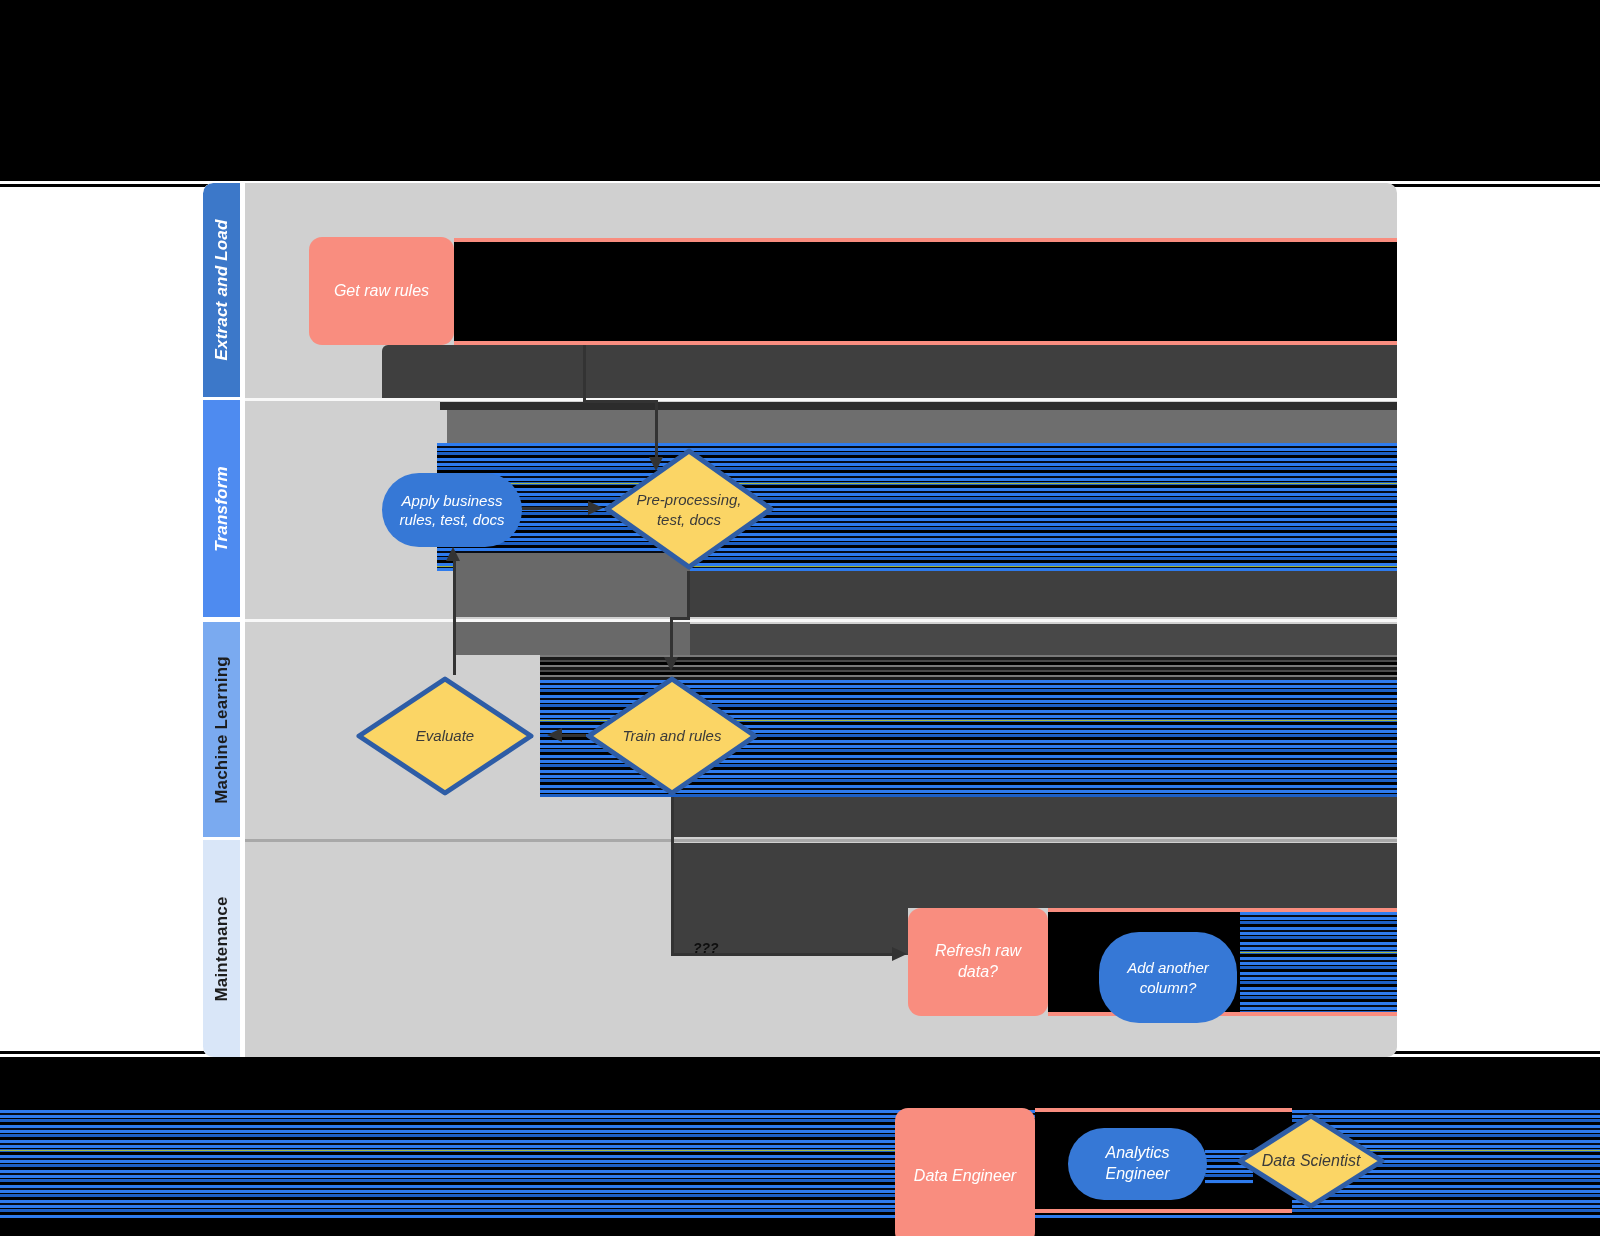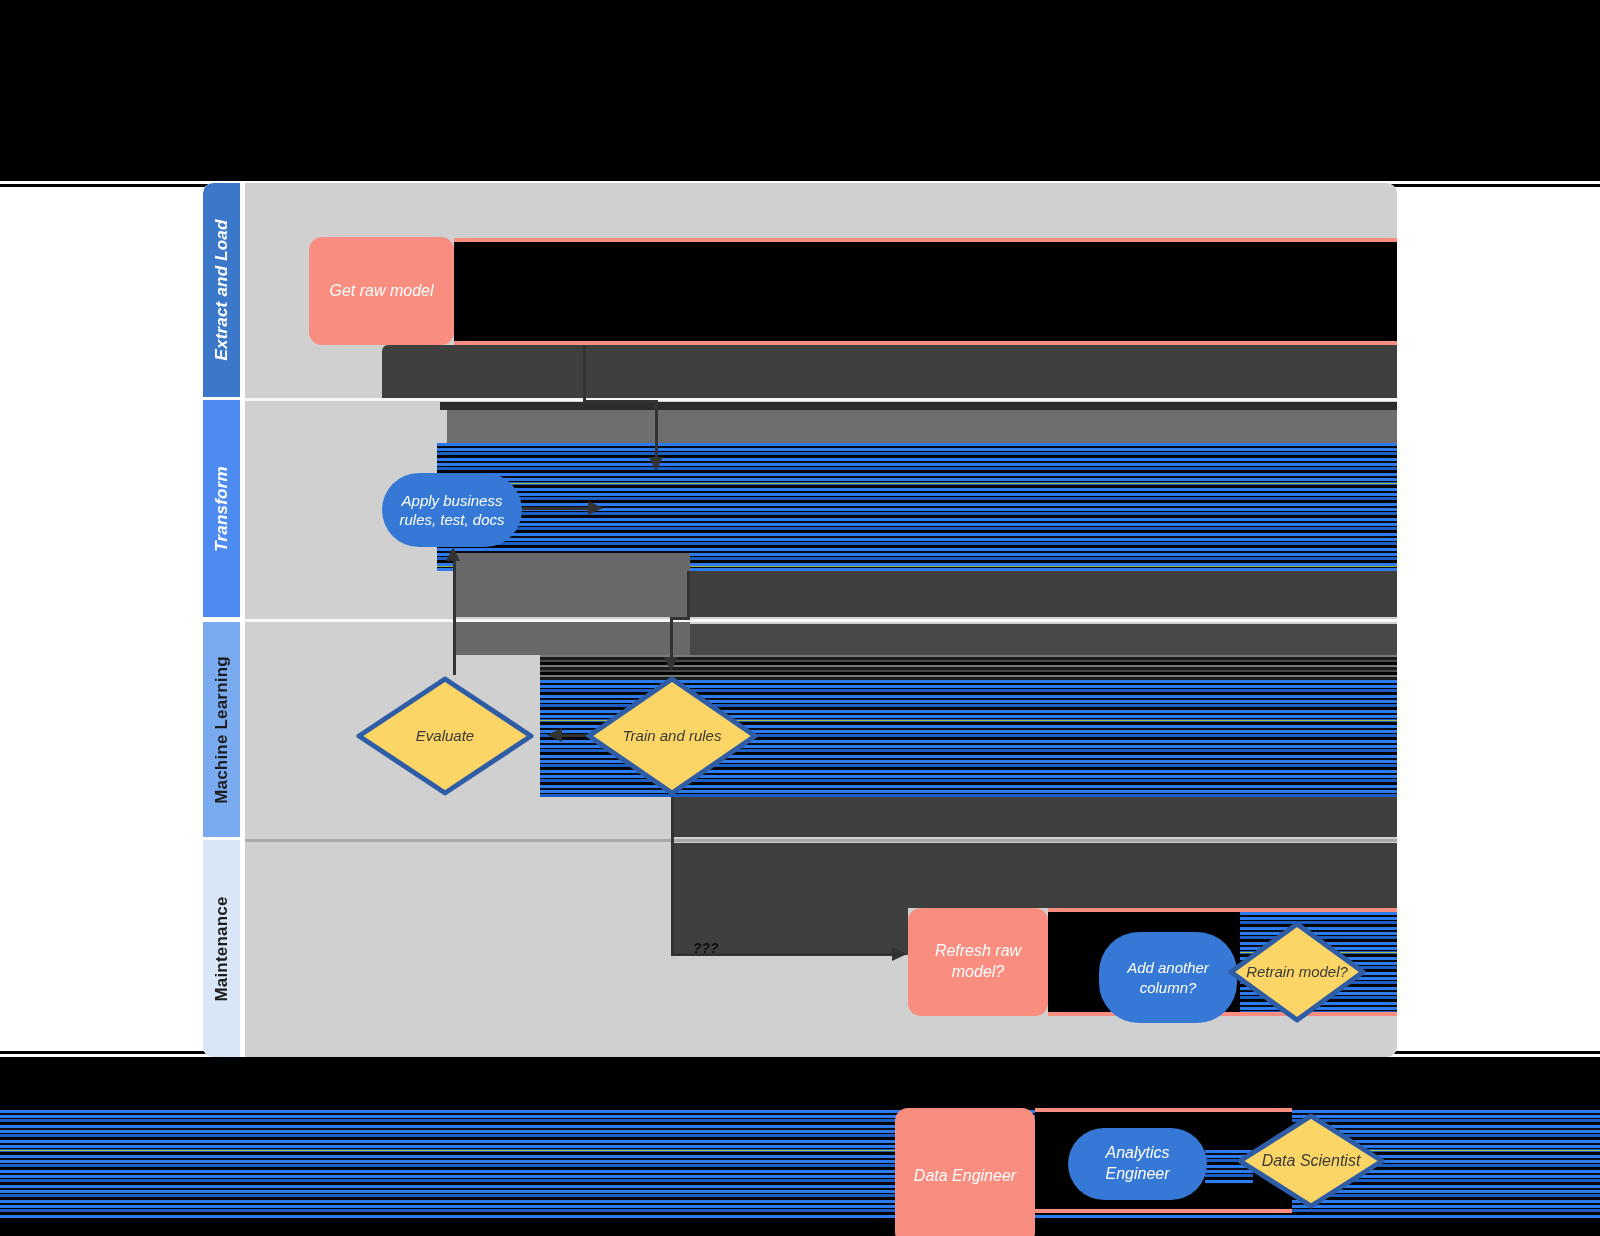--- a/index.html
+++ b/index.html
@@ -134,56 +134,56 @@
 
     <div class="abs edge" style="left:358px;top:551px;width:25px;height:3px;"></div>
     <div class="abs arr arr-left" style="left:344px;top:545px;"></div>
 
     <div class="abs edge" style="left:468px;top:614px;width:3px;height:158px;"></div>
     <div class="abs edge" style="left:468px;top:770px;width:222px;height:3px;"></div>
     <div class="abs arr arr-right" style="left:689px;top:764px;"></div>
     <div class="abs edge-label" style="left:490px;top:757px;">???</div>
 
     <div class="abs node proc" style="left:106px;top:54px;width:145px;height:108px;">
-      <div style="width:110px;">Get raw model</div>
+      <div style="width:110px;">Get raw rules</div>
     </div>
 
     <div class="abs node stadium" style="left:179px;top:290px;width:140px;height:74px;font-style:italic;">
       <div style="width:108px;">Apply business rules, test, docs</div>
     </div>
 
+    <div class="abs diamond" style="left:400px;top:264px;width:172px;height:124px;">
+      <svg width="172" height="124" viewBox="0 0 172 124">
+        <polygon points="86,4 168,62 86,120 4,62" style="fill:var(--yellow);stroke:var(--diamond-border);stroke-width:5;stroke-linejoin:round;"></polygon>
+      </svg>
+      <div class="dlabel" style="width:118px;">Pre-processing, test, docs</div>
+    </div>
 
     <div class="abs diamond" style="left:152px;top:492px;width:180px;height:122px;">
       <svg width="180" height="122" viewBox="0 0 180 122">
         <polygon points="90,4 176,61 90,118 4,61" style="fill:var(--yellow);stroke:var(--diamond-border);stroke-width:5;stroke-linejoin:round;"></polygon>
       </svg>
       <div class="dlabel nowrap">Evaluate</div>
     </div>
 
     <div class="abs diamond" style="left:382px;top:492px;width:174px;height:122px;">
       <svg width="174" height="122" viewBox="0 0 174 122">
         <polygon points="87,4 170,61 87,118 4,61" style="fill:var(--yellow);stroke:var(--diamond-border);stroke-width:5;stroke-linejoin:round;"></polygon>
       </svg>
       <div class="dlabel nowrap">Train and rules</div>
     </div>
 
     <div class="abs node proc" style="left:705px;top:725px;width:140px;height:108px;">
-      <div style="width:100px;">Refresh raw model?</div>
+      <div style="width:100px;">Refresh raw data?</div>
     </div>
 
     <div class="abs node stadium" style="left:896px;top:749px;width:138px;height:91px;">
       <div style="width:100px;">Add another column?</div>
     </div>
 
-    <div class="abs diamond" style="left:1024px;top:737px;width:140px;height:104px;">
-      <svg width="140" height="104" viewBox="0 0 140 104">
-        <polygon points="70,4 136,52 70,100 4,52" style="fill:var(--yellow);stroke:var(--diamond-border);stroke-width:5;stroke-linejoin:round;"></polygon>
-      </svg>
-      <div class="dlabel nowrap">Retrain model?</div>
-    </div>
   </div>
 
   <div class="abs black" style="left:1035px;top:1112px;width:257px;height:98px;"></div>
   <div class="abs salmon-line" style="left:1035px;top:1108px;width:257px;height:4px;"></div>
   <div class="abs salmon-line" style="left:1035px;top:1209px;width:257px;height:4px;"></div>
   <div class="abs stripes-blue" style="left:1205px;top:1150px;width:48px;height:34px;"></div>
 
   <div class="abs node proc" style="left:895px;top:1108px;width:140px;height:137px;">
     <div class="legend-label nowrap">Data Engineer</div>
   </div>

